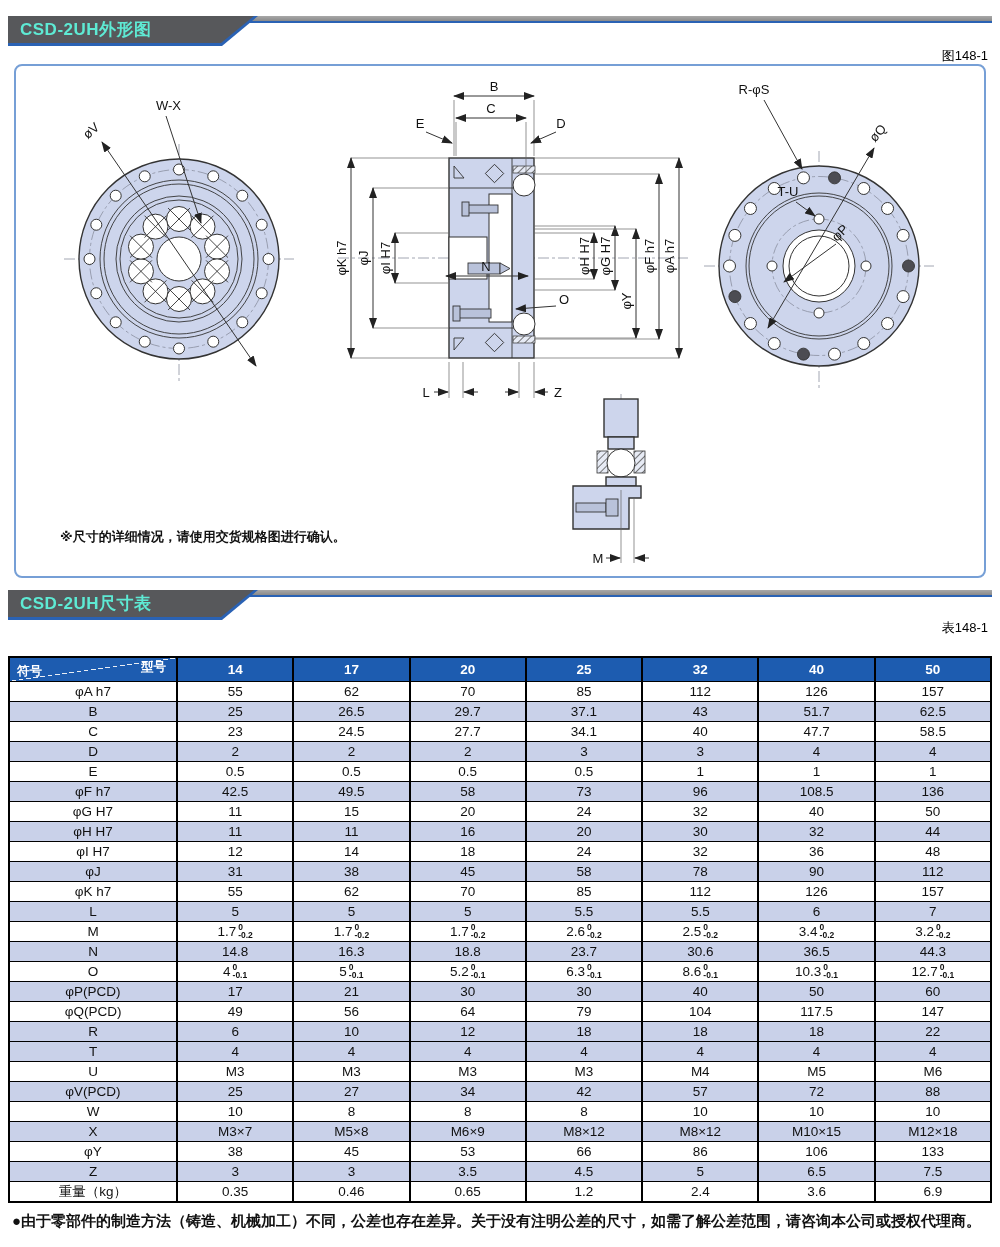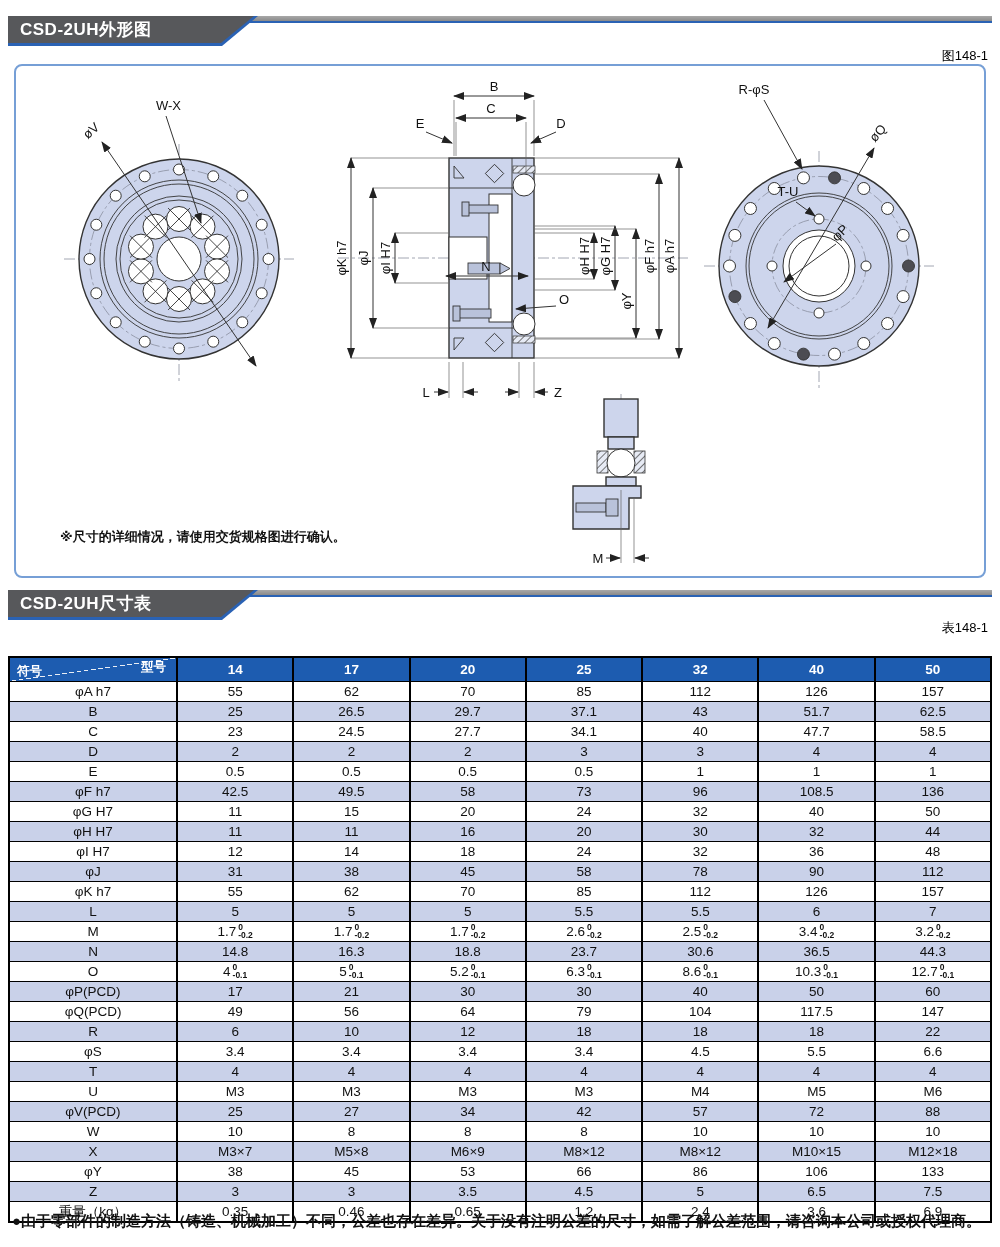--- a/index.html
+++ b/index.html
@@ -4,21 +4,21 @@
 <style>
   html,body{margin:0;padding:0;background:#fff;}
   body{font-family:"Liberation Sans","DejaVu Sans",sans-serif;color:#111;}
   #page{position:relative;width:1000px;height:1247px;background:#fff;overflow:hidden;}
 
   
   .sec-head{position:absolute;left:8px;right:8px;height:32px;}
   .strip{position:absolute;top:0;left:0;right:0;height:5px;background:linear-gradient(#a8a8a8,#8a8a8a);border-bottom:2px solid #2a62b4;}
   .tab-blue{position:absolute;top:0;left:0;width:250px;height:30px;background:#2a62b4;clip-path:polygon(0 0,250px 0,214px 100%,0 100%);}
   .tab-gray{position:absolute;top:0;left:0;width:246px;height:27px;background:#57585b;clip-path:polygon(0 0,246px 0,213px 100%,0 100%);}
-  .tab-gray span{display:block;color:#ffffff;font-size:17px;font-weight:bold;line-height:27px;padding-left:12px;letter-spacing:.5px;}
+  .tab-gray span{display:block;color:#5eead4;font-size:17px;font-weight:bold;line-height:27px;padding-left:12px;letter-spacing:.5px;}
   .ref{position:absolute;font-size:13px;color:#000;}
 
   
   #panel{position:absolute;top:64px;left:14px;width:968px;height:510px;border:2px solid #769fd6;border-radius:8px;background:#fff;}
   #panel svg{position:absolute;top:0;left:0;}
   .note{position:absolute;left:44px;top:462px;font-size:13px;font-weight:bold;color:#111;}
   .dl{font-size:13px;fill:#111;}
   .dim{stroke:#333;stroke-width:1;fill:none;}
   .ext{stroke:#666;stroke-width:.7;fill:none;}
   .cl{stroke:#8a8fa0;stroke-width:.8;fill:none;stroke-dasharray:11 3 3 3;}
@@ -539,30 +539,20 @@
           <tr class="shade">
             <td>R</td>
             <td>6</td>
             <td>10</td>
             <td>12</td>
             <td>18</td>
             <td>18</td>
             <td>18</td>
             <td>22</td>
           </tr>
-          <tr>
-            <td>φS</td>
-            <td>3.4</td>
-            <td>3.4</td>
-            <td>3.4</td>
-            <td>3.4</td>
-            <td>4.5</td>
-            <td>5.5</td>
-            <td>6.6</td>
-          </tr>
           <tr class="shade">
             <td>T</td>
             <td>4</td>
             <td>4</td>
             <td>4</td>
             <td>4</td>
             <td>4</td>
             <td>4</td>
             <td>4</td>
           </tr>

